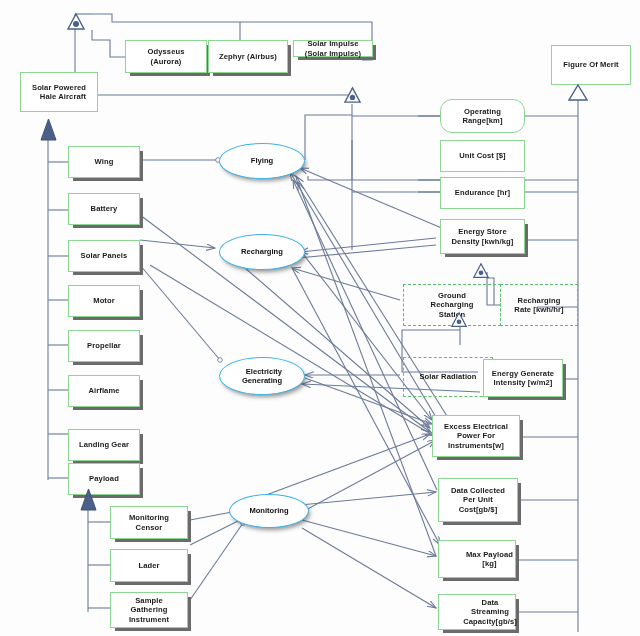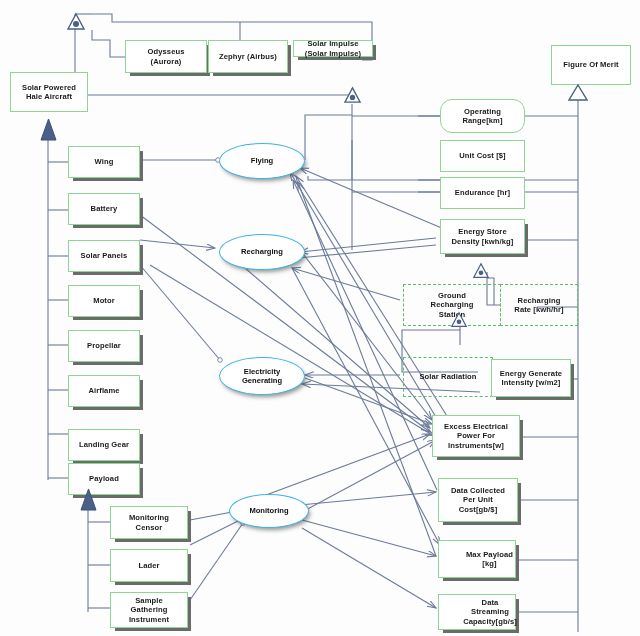--- a/index.html
+++ b/index.html
@@ -10,21 +10,21 @@
 
   .node{position:absolute;box-sizing:border-box;display:flex;align-items:center;
         justify-content:center;text-align:center;background:#ffffff;
         border:1.5px solid #8ed694;color:#1a1a1a;font-size:7.6px;font-weight:bold;
         line-height:1.25;letter-spacing:.1px;padding:1px 2px;z-index:3;}
   .node.shadow{box-shadow:4px 4px 0 -1px #6b6b6b;}
   .node.flat{box-shadow:none;}
   .node.dashed{border:1.6px dashed #5cbf6a;background:transparent;box-shadow:none;}
 
   .ellipse{position:absolute;box-sizing:border-box;display:flex;align-items:center;
-           justify-content:center;text-align:center;background:#ffffff;
+           justify-content:center;text-align:right;background:#ffffff;
            border:1.8px solid #3cb4e8;border-radius:50%;color:#111;font-size:7.6px;
            font-weight:bold;line-height:1.25;z-index:4;
            box-shadow:2px 3px 4px -1px rgba(60,60,60,.55);}
 
   .tri-marker{position:absolute;z-index:6;}
   .lbl{pointer-events:none;}
 </style>
 </head>
 <body>
 
@@ -161,21 +161,21 @@
   </svg>
 
   <svg class="tri-marker" style="left:40px;top:118px;" width="17" height="24" viewBox="0 0 17 24">
     <path d="M8.5,1 L16,22 L1,22 Z" fill="#4a6089" stroke="#3d5174" stroke-width="1"></path>
   </svg>
 
   <svg class="tri-marker" style="left:80px;top:488px;" width="17" height="24" viewBox="0 0 17 24">
     <path d="M8.5,1 L16,22 L1,22 Z" fill="#4a6089" stroke="#3d5174" stroke-width="1"></path>
   </svg>
 
-  <div class="node flat" style="left:10px;top:72px;width:78px;height:40px;">
+  <div class="node flat" style="left:20px;top:72px;width:78px;height:40px;text-align:right;">
     <span class="lbl">Solar Powered<br>Hale Aircraft</span>
   </div>
 
   <div class="node shadow" style="left:125px;top:40px;width:82px;height:33px;">
     <span class="lbl">Odysseus<br>(Aurora)</span>
   </div>
   <div class="node shadow" style="left:208px;top:40px;width:80px;height:33px;">
     <span class="lbl">Zephyr (Airbus)</span>
   </div>
   <div class="node shadow" style="left:293px;top:40px;width:80px;height:17px;">
@@ -250,21 +250,21 @@
   <div class="node dashed" style="left:403px;top:284px;width:98px;height:42px;">
     <span class="lbl">Ground<br>Recharging<br>Station</span>
   </div>
   <div class="node dashed" style="left:500px;top:284px;width:78px;height:42px;">
     <span class="lbl">Recharging<br>Rate [kwh/hr]</span>
   </div>
 
   <div class="node dashed" style="left:403px;top:357px;width:90px;height:40px;">
     <span class="lbl">Solar Radiation</span>
   </div>
-  <div class="node shadow" style="left:483px;top:359px;width:80px;height:38px;margin-left:8px;">
+  <div class="node shadow" style="left:483px;top:359px;width:80px;height:38px;">
     <span class="lbl">Energy Generate<br>Intensity [w/m2]</span>
   </div>
 
   <div class="node shadow" style="left:432px;top:415px;width:88px;height:42px;">
     <span class="lbl">Excess Electrical<br>Power For<br>Instruments[w]</span>
   </div>
   <div class="node shadow" style="left:438px;top:478px;width:80px;height:44px;">
     <span class="lbl">Data Collected<br>Per Unit<br>Cost[gb/$]</span>
   </div>
   <div class="node shadow" style="left:438px;top:540px;width:78px;height:38px;justify-content:flex-end;">

